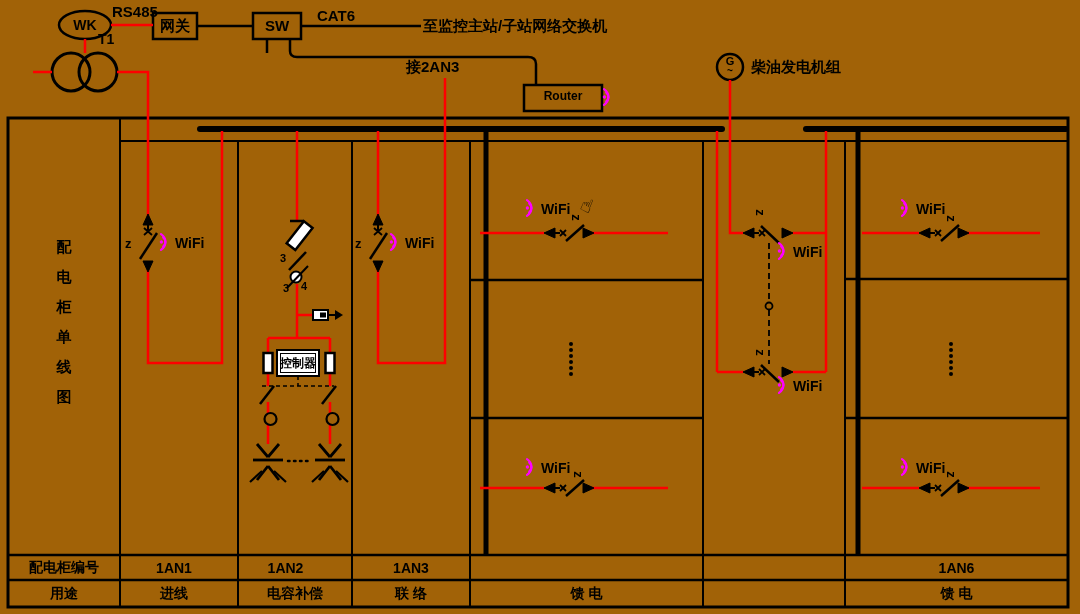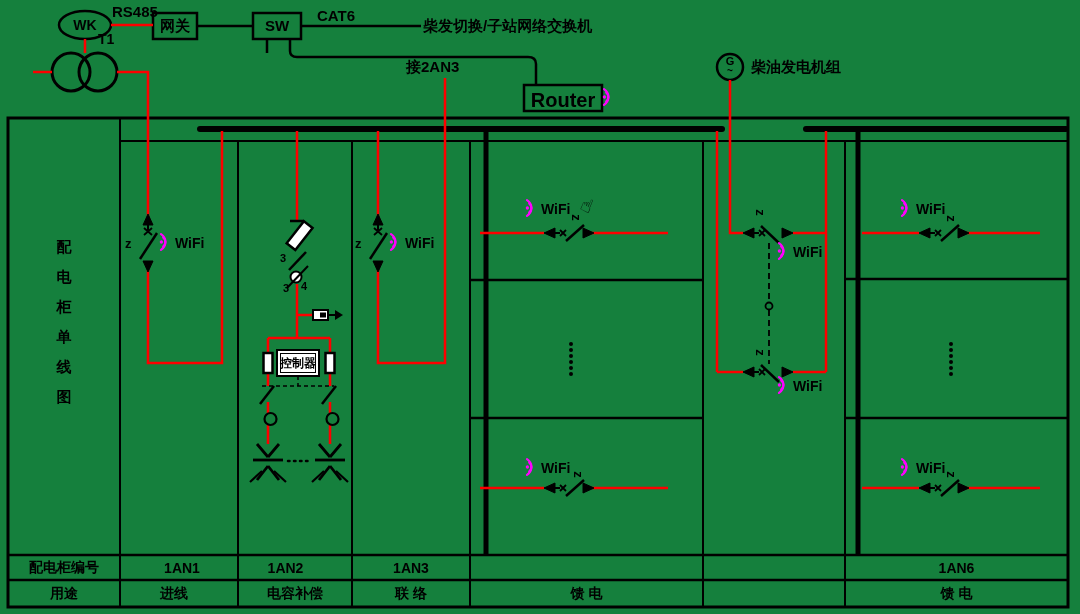--- a/index.html
+++ b/index.html
@@ -1,20 +1,20 @@
 <!DOCTYPE html>
 <html><head>
 <meta charset="utf-8">
 <style>
   html,body{margin:0;padding:0;background:#fff;}
-  #stage{position:relative;width:1080px;height:614px;background:#15803d;overflow:hidden;
+  #stage{position:relative;width:1080px;height:614px;background:#a16207;overflow:hidden;
          font-family:"Liberation Sans","DejaVu Sans",sans-serif;}
   #schem{position:absolute;left:0;top:0;}
   .lb{position:absolute;font-weight:bold;color:#000;white-space:nowrap;line-height:1;}
-  .fs16{font-size:20px}.fs15{font-size:15px}.fs14{font-size:14px}.fs13{font-size:13px}.fs11{font-size:11px}.fs10{font-size:10px}
+  .fs16{font-size:12px}.fs15{font-size:15px}.fs14{font-size:14px}.fs13{font-size:13px}.fs11{font-size:11px}.fs10{font-size:10px}
   .ctr{text-align:center}
   .rot{transform:rotate(90deg)}
   .hand{font-size:19px;font-weight:normal;transform:rotate(22deg)}
   #vtitle{position:absolute;left:8px;top:238px;width:112px;display:flex;flex-direction:column;
           align-items:center;gap:11px;font-size:15px;font-weight:bold;color:#000;}
   .cell{position:absolute;height:21px;font-size:14px;font-weight:bold;text-align:center;
         display:flex;align-items:center;justify-content:center;color:#000;}
 </style>
 </head>
 <body>
@@ -238,21 +238,21 @@
     <use href="#wifi-sym" x="899" y="198" width="15" height="20"></use>
     <use href="#wifi-sym" x="899" y="457" width="15" height="20"></use>
   </g>
 </svg>
 
 <span class="lb fs14 ctr" style="left:68px;top:18px;width:34px">WK</span>
 <span class="lb fs15" style="left:112px;top:4px">RS485</span>
 <span class="lb fs15 ctr" style="left:153px;top:18px;width:44px">网关</span>
 <span class="lb fs15 ctr" style="left:253px;top:18px;width:48px">SW</span>
 <span class="lb fs15" style="left:317px;top:8px">CAT6</span>
-<span class="lb fs15" style="left:423px;top:18px">柴发切换/子站网络交换机</span>
+<span class="lb fs15" style="left:423px;top:18px">至监控主站/子站网络交换机</span>
 <span class="lb fs15" style="left:406px;top:59px">接2AN3</span>
 <span class="lb fs16 ctr" style="left:524px;top:90px;width:78px">Router</span>
 <span class="lb fs14" style="left:98px;top:32px">T1</span>
 <span class="lb fs11 ctr" style="left:721px;top:56px;width:18px">G</span>
 <span class="lb fs10 ctr" style="left:721px;top:66px;width:18px">~</span>
 <span class="lb fs15" style="left:751px;top:59px">柴油发电机组</span>
 
 <div id="vtitle">
   <span>配</span>
   <span>电</span>
@@ -281,21 +281,21 @@
 <span class="lb fs13 rot" style="left:948px;top:468px">z</span>
 
 <span class="lb hand" style="left:581px;top:196px">☝</span>
 
 <span class="lb fs11" style="left:280px;top:253px">3</span>
 <span class="lb fs11" style="left:283px;top:283px">3</span>
 <span class="lb fs11" style="left:301px;top:281px">4</span>
 <span class="lb fs13 ctr" style="left:279px;top:357px;width:38px;font-size:12px">控制器</span>
 
 <div class="cell" style="left:8px;top:557px;width:112px">配电柜编号</div>
-<div class="cell" style="left:120px;top:557px;width:124px">1AN1</div>
+<div class="cell" style="left:112px;top:557px;width:124px">1AN1</div>
 <div class="cell" style="left:238px;top:557px;width:95px">1AN2</div>
 <div class="cell" style="left:352px;top:557px;width:118px">1AN3</div>
 <div class="cell" style="left:845px;top:557px;width:223px">1AN6</div>
 
 <div class="cell" style="left:8px;top:583px;width:112px">用途</div>
 <div class="cell" style="left:120px;top:583px;width:108px">进线</div>
 <div class="cell" style="left:238px;top:583px;width:114px">电容补偿</div>
 <div class="cell" style="left:352px;top:583px;width:118px">联 络</div>
 <div class="cell" style="left:470px;top:583px;width:233px">馈 电</div>
 <div class="cell" style="left:845px;top:583px;width:223px">馈 电</div>

